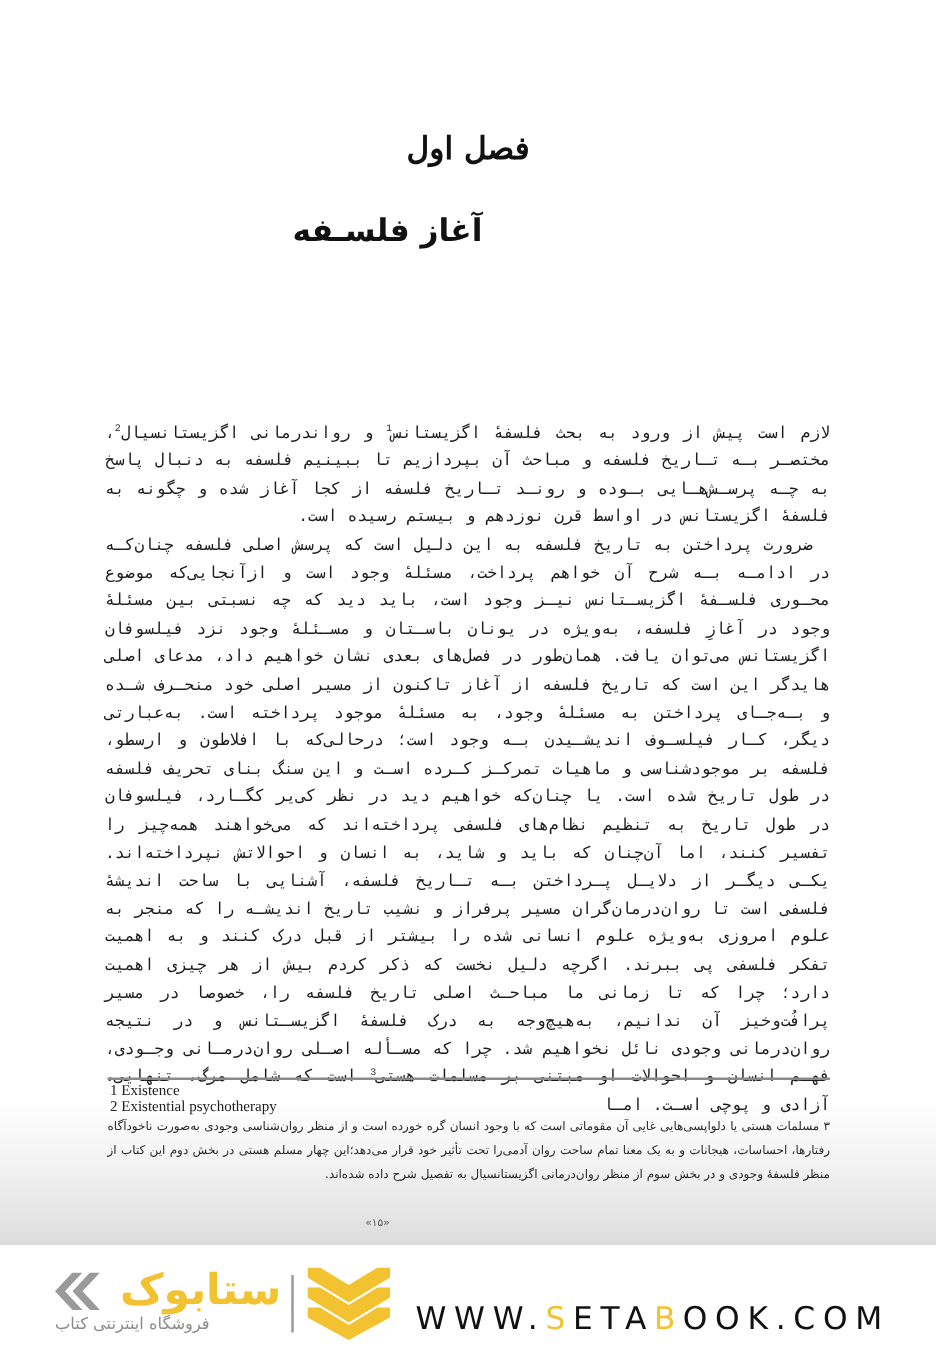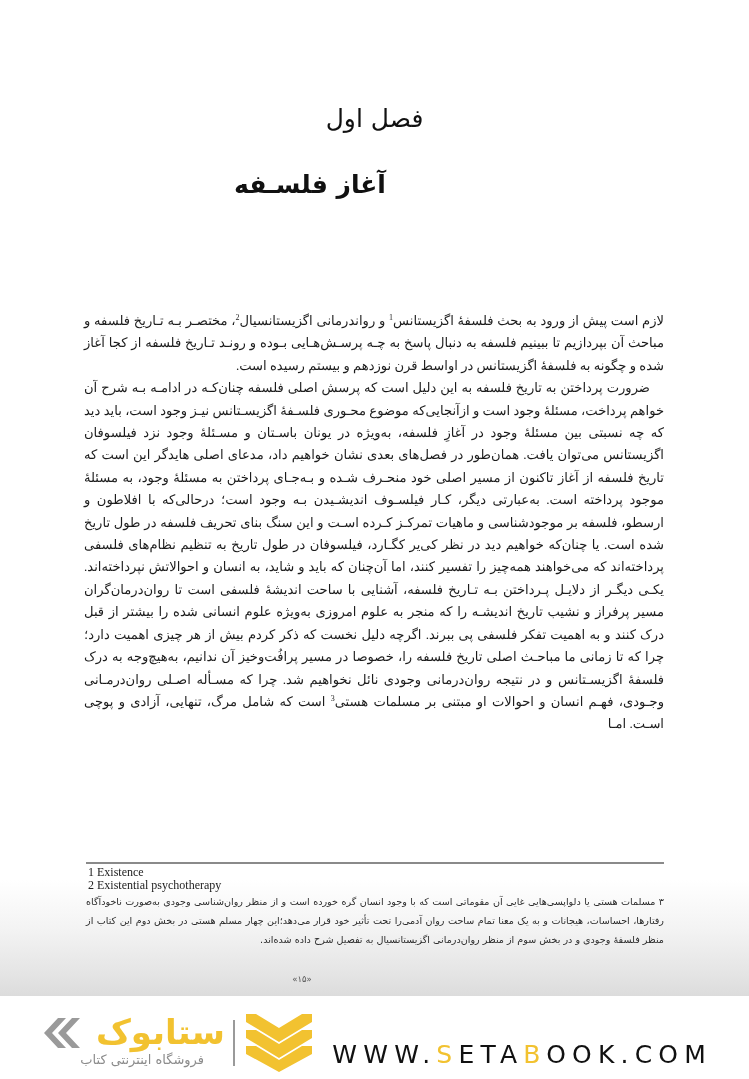--- a/index.html
+++ b/index.html
@@ -6,33 +6,33 @@
   html, body { width: 749px; height: 1079px; overflow: hidden; background: #ffffff; }
   body { position: relative; font-family: "DejaVu Serif", "Liberation Serif", serif; color: #1a1a1a; }
 
   .page {
     position: absolute; left: 0; top: 0; width: 749px; height: 996px;
     background: linear-gradient(to bottom, #ffffff 0px, #ffffff 880px, #f3f3f3 930px, #e4e4e4 975px, #dcdcdc 996px);
   }
 
   .chapter-label {
     position: absolute; top: 104px; left: 0; width: 749px; text-align: center;
-    font-family: "DejaVu Serif", serif; font-size: 25px; font-weight: normal; color: #111;
+    font-family: "DejaVu Serif", serif; font-size: 25px; font-weight: bold; color: #111;
     direction: rtl;
   }
   .chapter-title {
     position: absolute; top: 170px; left: 0; width: 620px; text-align: center;
     font-family: "DejaVu Sans", sans-serif; font-size: 25px; font-weight: bold; color: #111;
     direction: rtl;
   }
 
   .body-text {
-    position: absolute; top: 310px; left: 84px; width: 580px;
+    position: absolute; top: 336px; left: 84px; width: 580px;
     direction: rtl; text-align: justify; text-align-last: auto;
-    font-family: Liberation Serif, serif; font-size: 13.1px; line-height: 22.4px; color: #1c1c1c;
+    font-family: Liberation Mono, monospace; font-size: 13.1px; line-height: 22.4px; color: #1c1c1c;
   }
   .body-text p { text-align: justify; }
   .body-text p.first { text-indent: 0; }
   .body-text p.indent { text-indent: 14px; }
   .body-text sup { font-size: 8px; line-height: 0; vertical-align: super; }
 
   .footnote-rule {
     position: absolute; top: 862px; left: 86px; width: 578px; height: 1.5px; background: #8a8a8a;
   }
   .footnotes-en {
@@ -54,21 +54,21 @@
   }
   .logo {
     position: absolute; left: 36px; top: 16px; width: 260px; height: 60px;
   }
   .logo-chevrons { position: absolute; left: 0; top: 6px; }
   .logo-word {
     position: absolute; left: 60px; top: 0px; font-family: "DejaVu Sans", sans-serif;
     font-size: 34px; font-weight: bold; color: #f2c230; direction: rtl; letter-spacing: -1px;
   }
   .logo-sub {
-    position: absolute; left: 8px; top: 40px; width: 160px; text-align: right; direction: rtl;
+    position: absolute; left: 8px; top: 40px; width: 160px; text-align: left; direction: rtl;
     font-family: "DejaVu Sans", sans-serif; font-size: 13px; color: #8b8b8b;
   }
   .logo-divider {
     position: absolute; left: 197px; top: 8px; width: 1.5px; height: 46px; background: #9a9a9a;
   }
   .logo-emblem { position: absolute; left: 210px; top: 2px; }
 
   .store-name {
     position: absolute; right: 18px; top: 14px; direction: rtl;
     font-family: "DejaVu Sans", sans-serif; font-size: 22px; color: #111;

